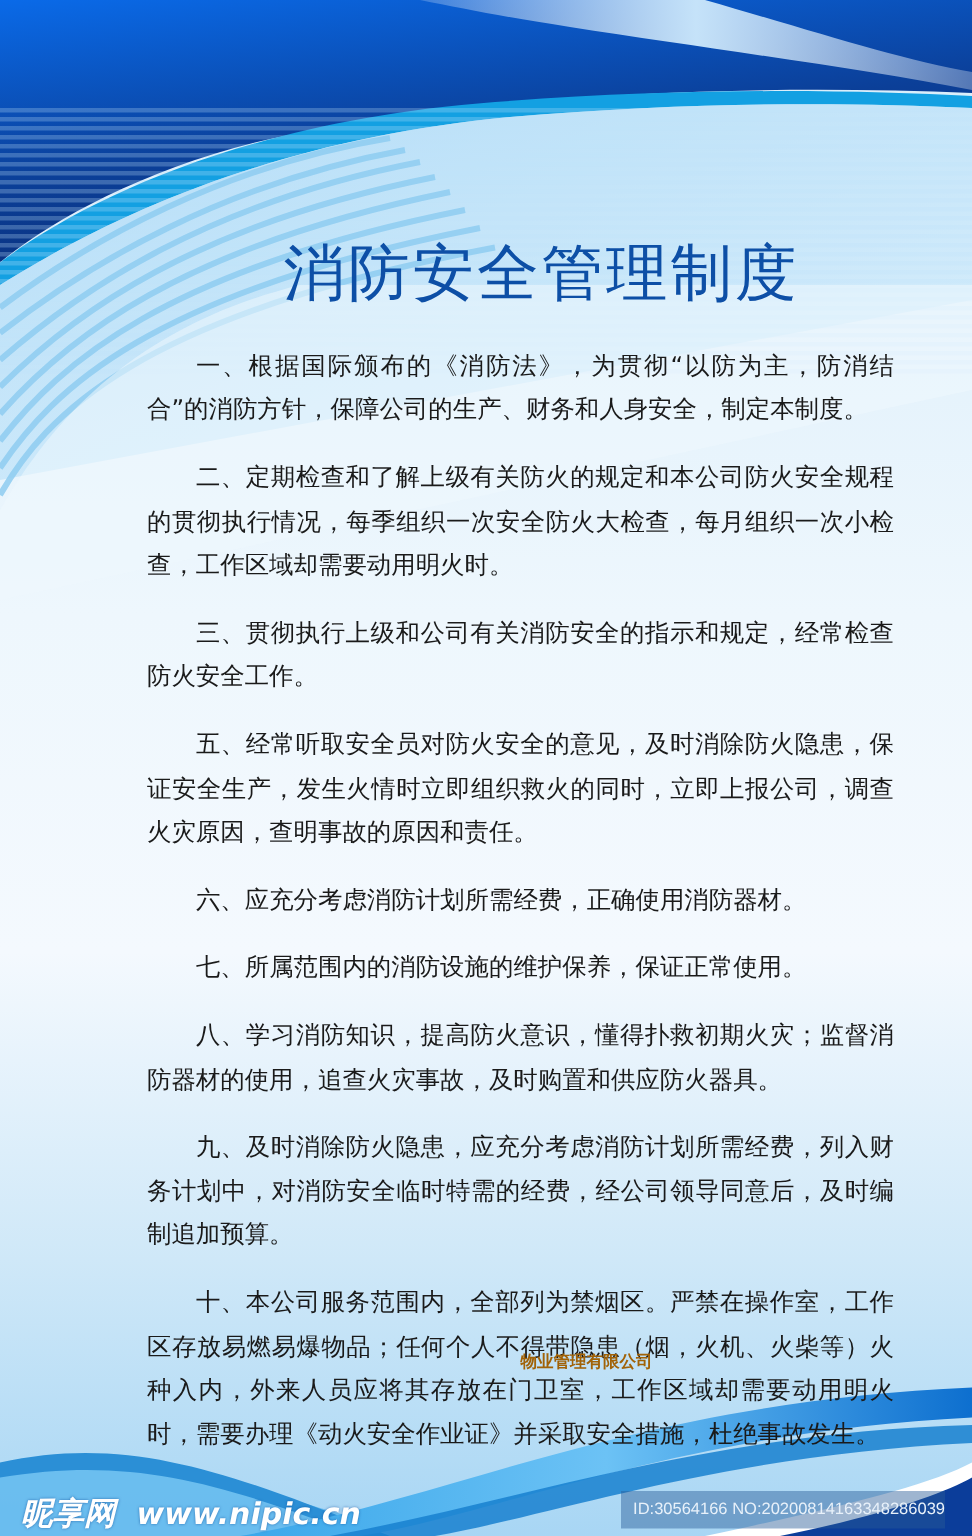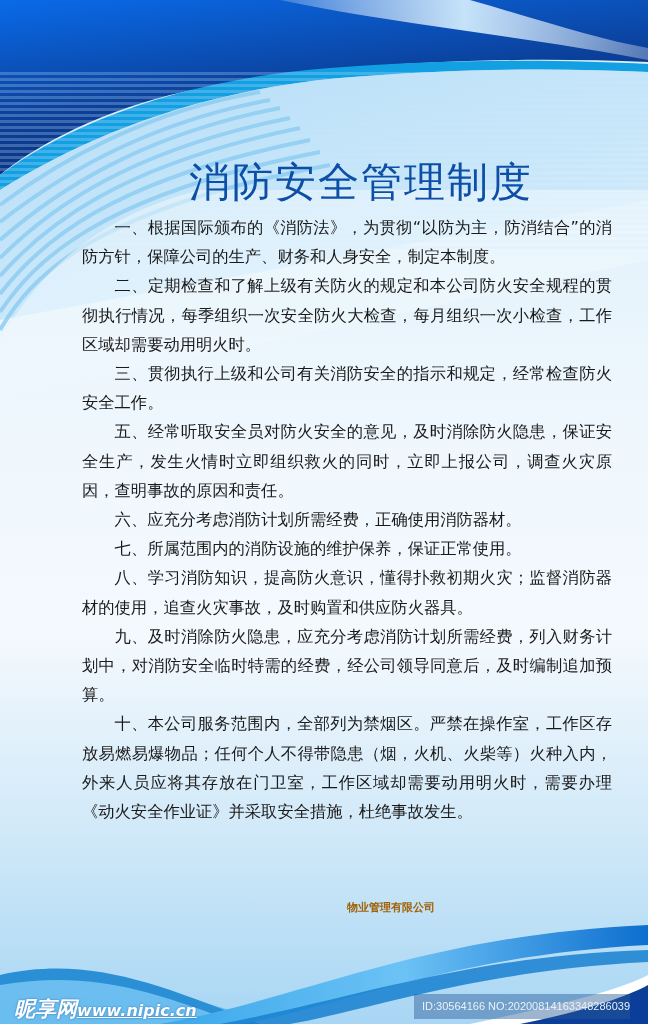--- a/index.html
+++ b/index.html
@@ -11,30 +11,30 @@
     .bg-svg { position: absolute; left: 0; top: 0; width: 648px; height: 1024px; z-index: 0; }
     .title {
       position: absolute; left: 0; width: 648px; top: 128px; text-align: center;
       font-size: 41px; color: #0d4fa6; letter-spacing: 2px; z-index: 2;
       font-family: "DejaVu Sans", sans-serif; font-weight: normal; padding-left: 37px;
     }
     .body-text {
       position: absolute; left: 82px; top: 213px; width: 530px; z-index: 2;
       font-size: 16.3px; line-height: 29.2px; color: #1a1a1a;
     }
-    .para { margin: 0; text-indent: 2em; text-align: justify; }
+    .para { margin: 16px; text-indent: 2em; text-align: justify; }
     .company {
       position: absolute; left: 347px; top: 900px; font-size: 11px; color: #a16207; z-index: 2; font-weight: bold;
     }
     .wm-left {
       position: absolute; left: 14px; top: 995px; z-index: 3;
       color: #ffffff; font-size: 21px; font-weight: bold; font-style: italic;
       text-shadow: 0 0 2px rgba(0,60,140,0.6);
     }
-    .wm-left .url { font-size: 16px; margin-left: 0; text-decoration: underline; }
+    .wm-left .url { font-size: 20px; margin-left: 14px; }
     .wm-right {
       position: absolute; left: 414px; top: 994px; width: 216px; height: 25px; z-index: 3;
       background: rgba(40,90,150,0.45); color: #e8f1fa; font-size: 11px; line-height: 25px;
       text-align: right; font-family: "Liberation Sans", sans-serif;
     }
   </style>
 </head>
 <body>
 
 <svg class="bg-svg" viewBox="0 0 648 1024" xmlns="http://www.w3.org/2000/svg">

